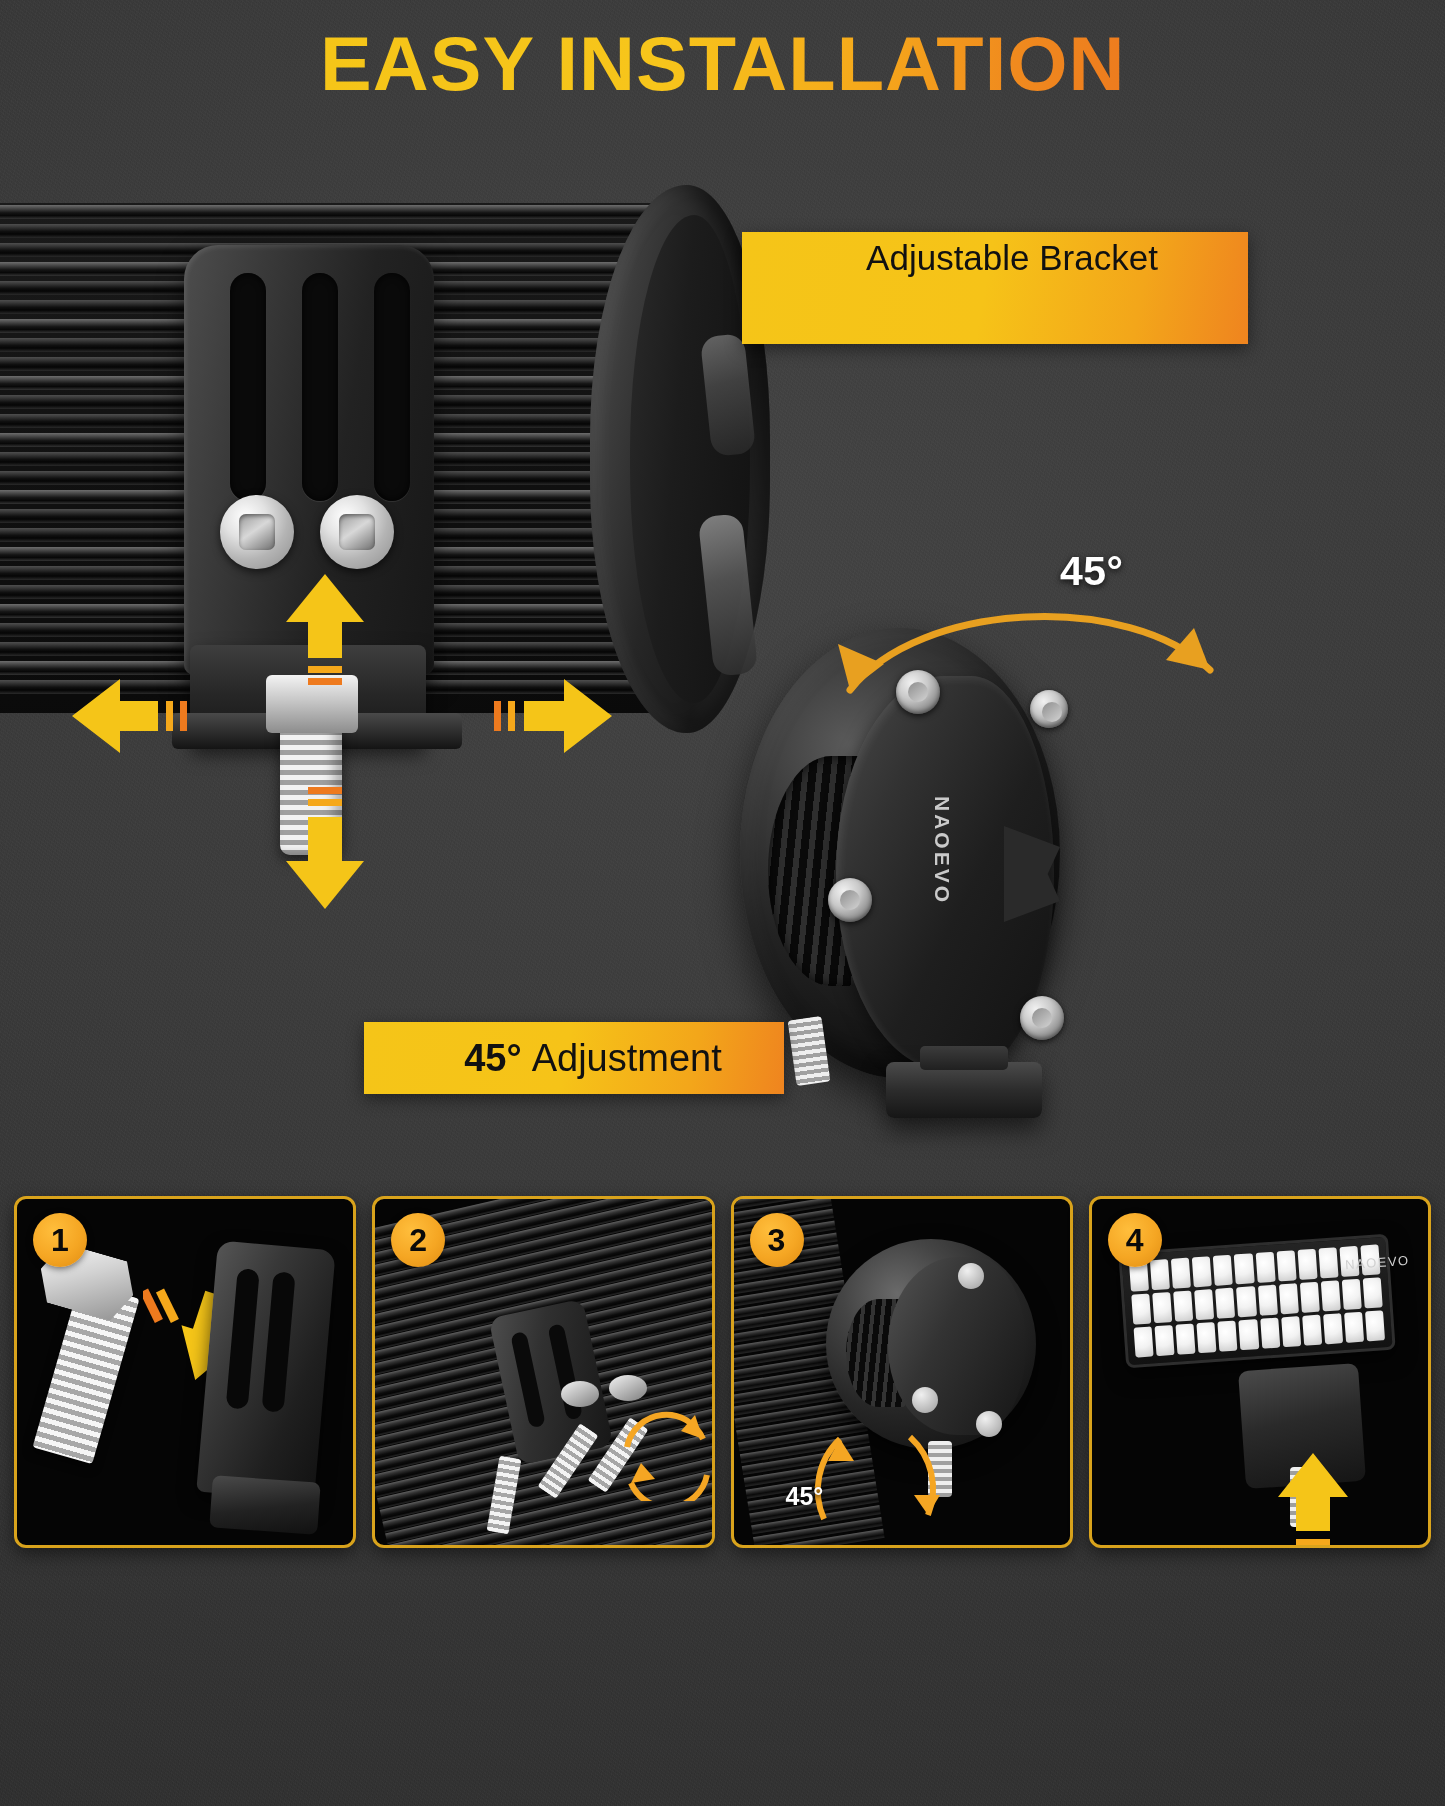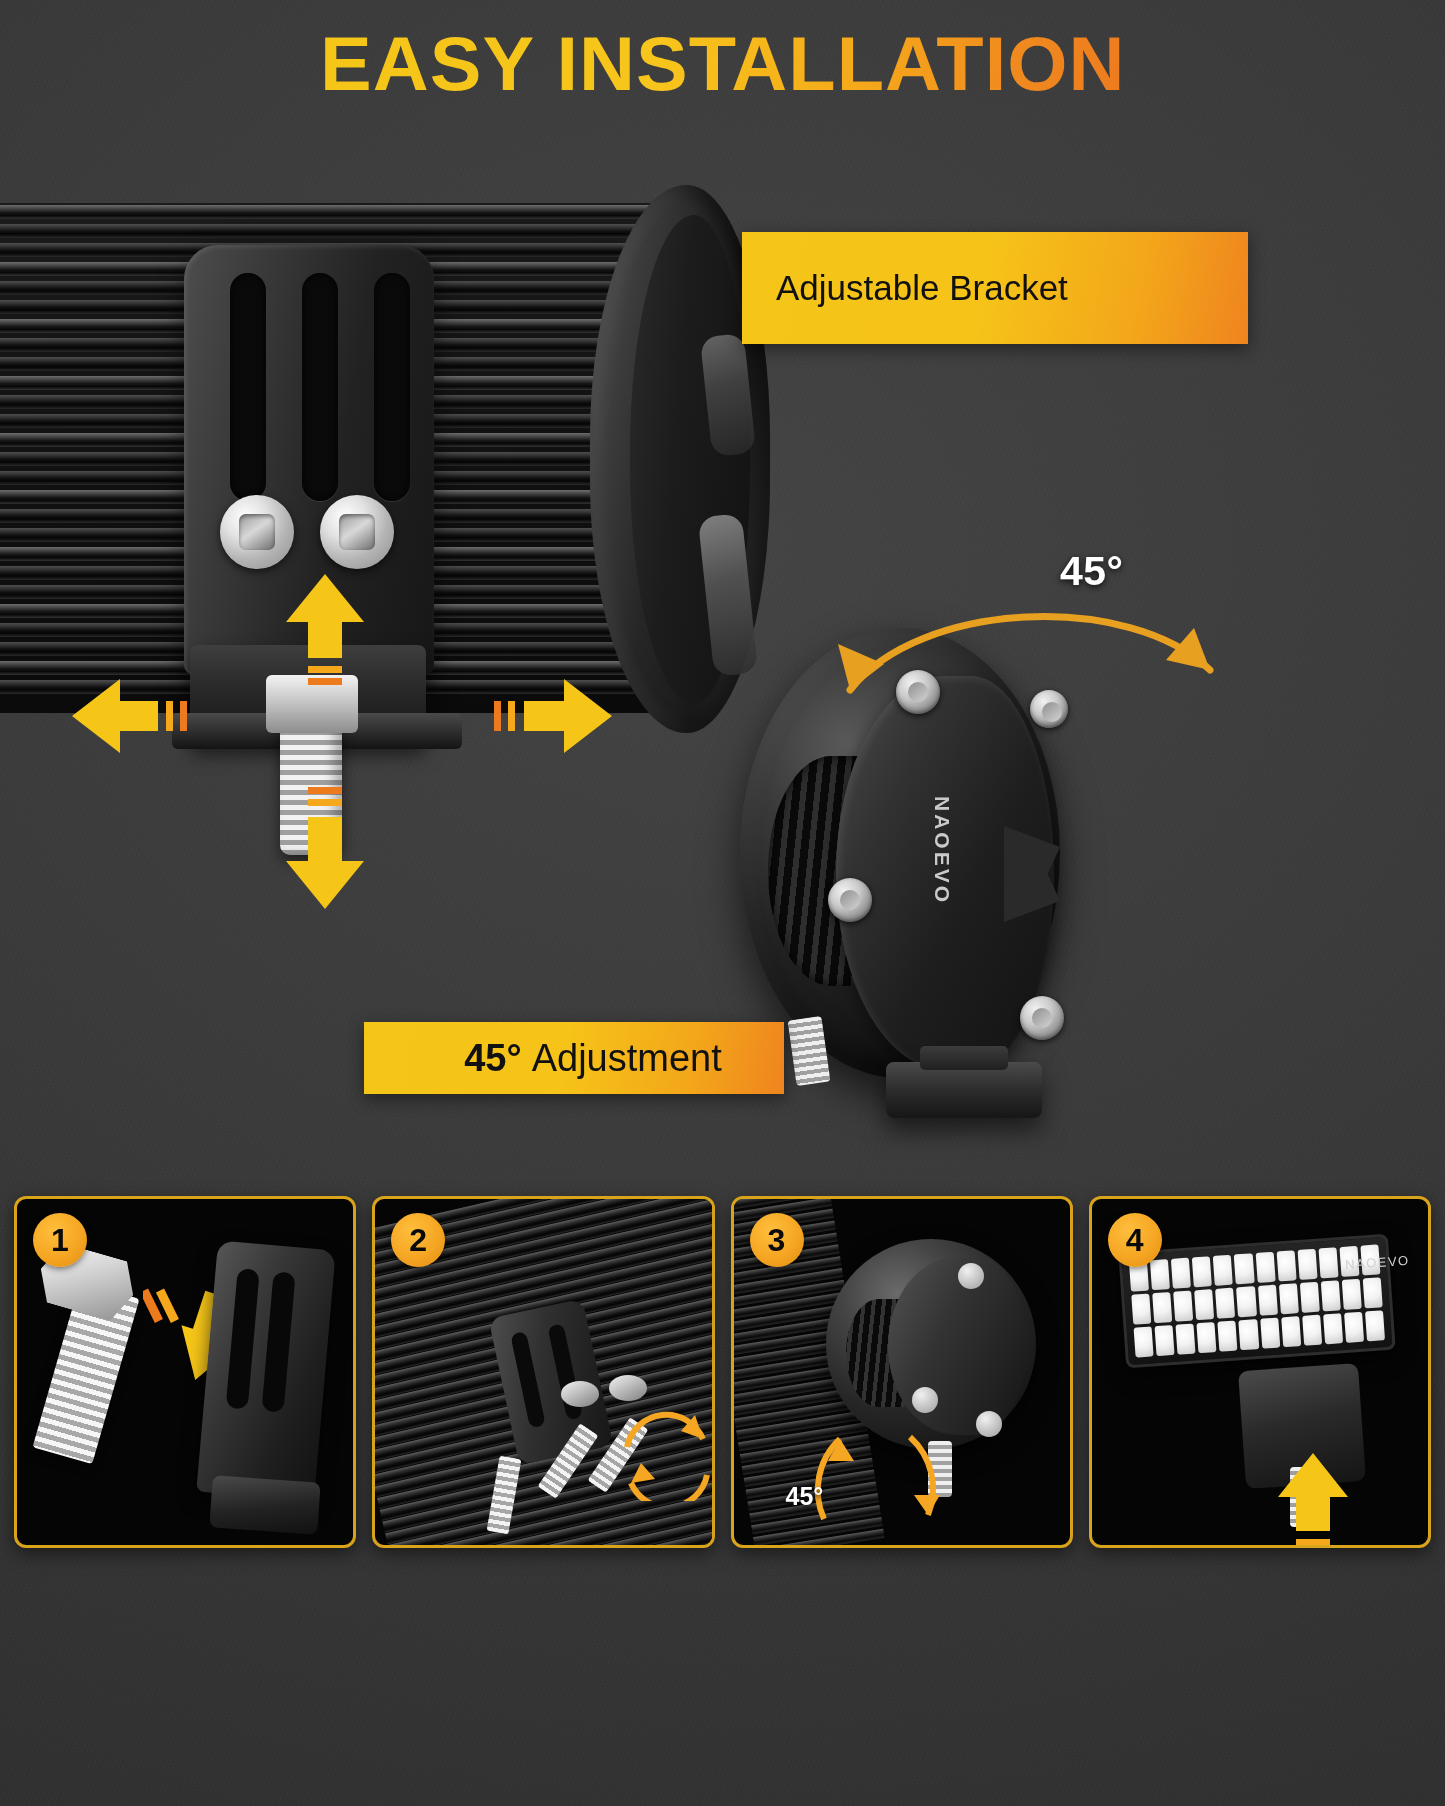--- a/index.html
+++ b/index.html
@@ -44,21 +44,21 @@
     background-clip:text;
     color:transparent;
     -webkit-text-fill-color:transparent;
   }
 
   
   .callout {
     position:absolute;
     background:linear-gradient(100deg,#F5C518 0%,#F6C318 48%,#F3A61A 78%,#EF841F 100%);
     color:#111;
-    display:flex; flex-direction:column; justify-content:center;
+    display:flex; flex-direction:row; justify-content:center;
     box-shadow:0 5px 16px rgba(0,0,0,.45);
     z-index:18;
   }
   #callout-bracket {
     left:742px; top:232px; width:506px; height:112px;
     padding:6px 0 6px 34px;
   }
   #callout-bracket .line { font-size:35px; line-height:1.16; white-space:nowrap; }
   #callout-45 {
     left:364px; top:1022px; width:420px; height:72px;

